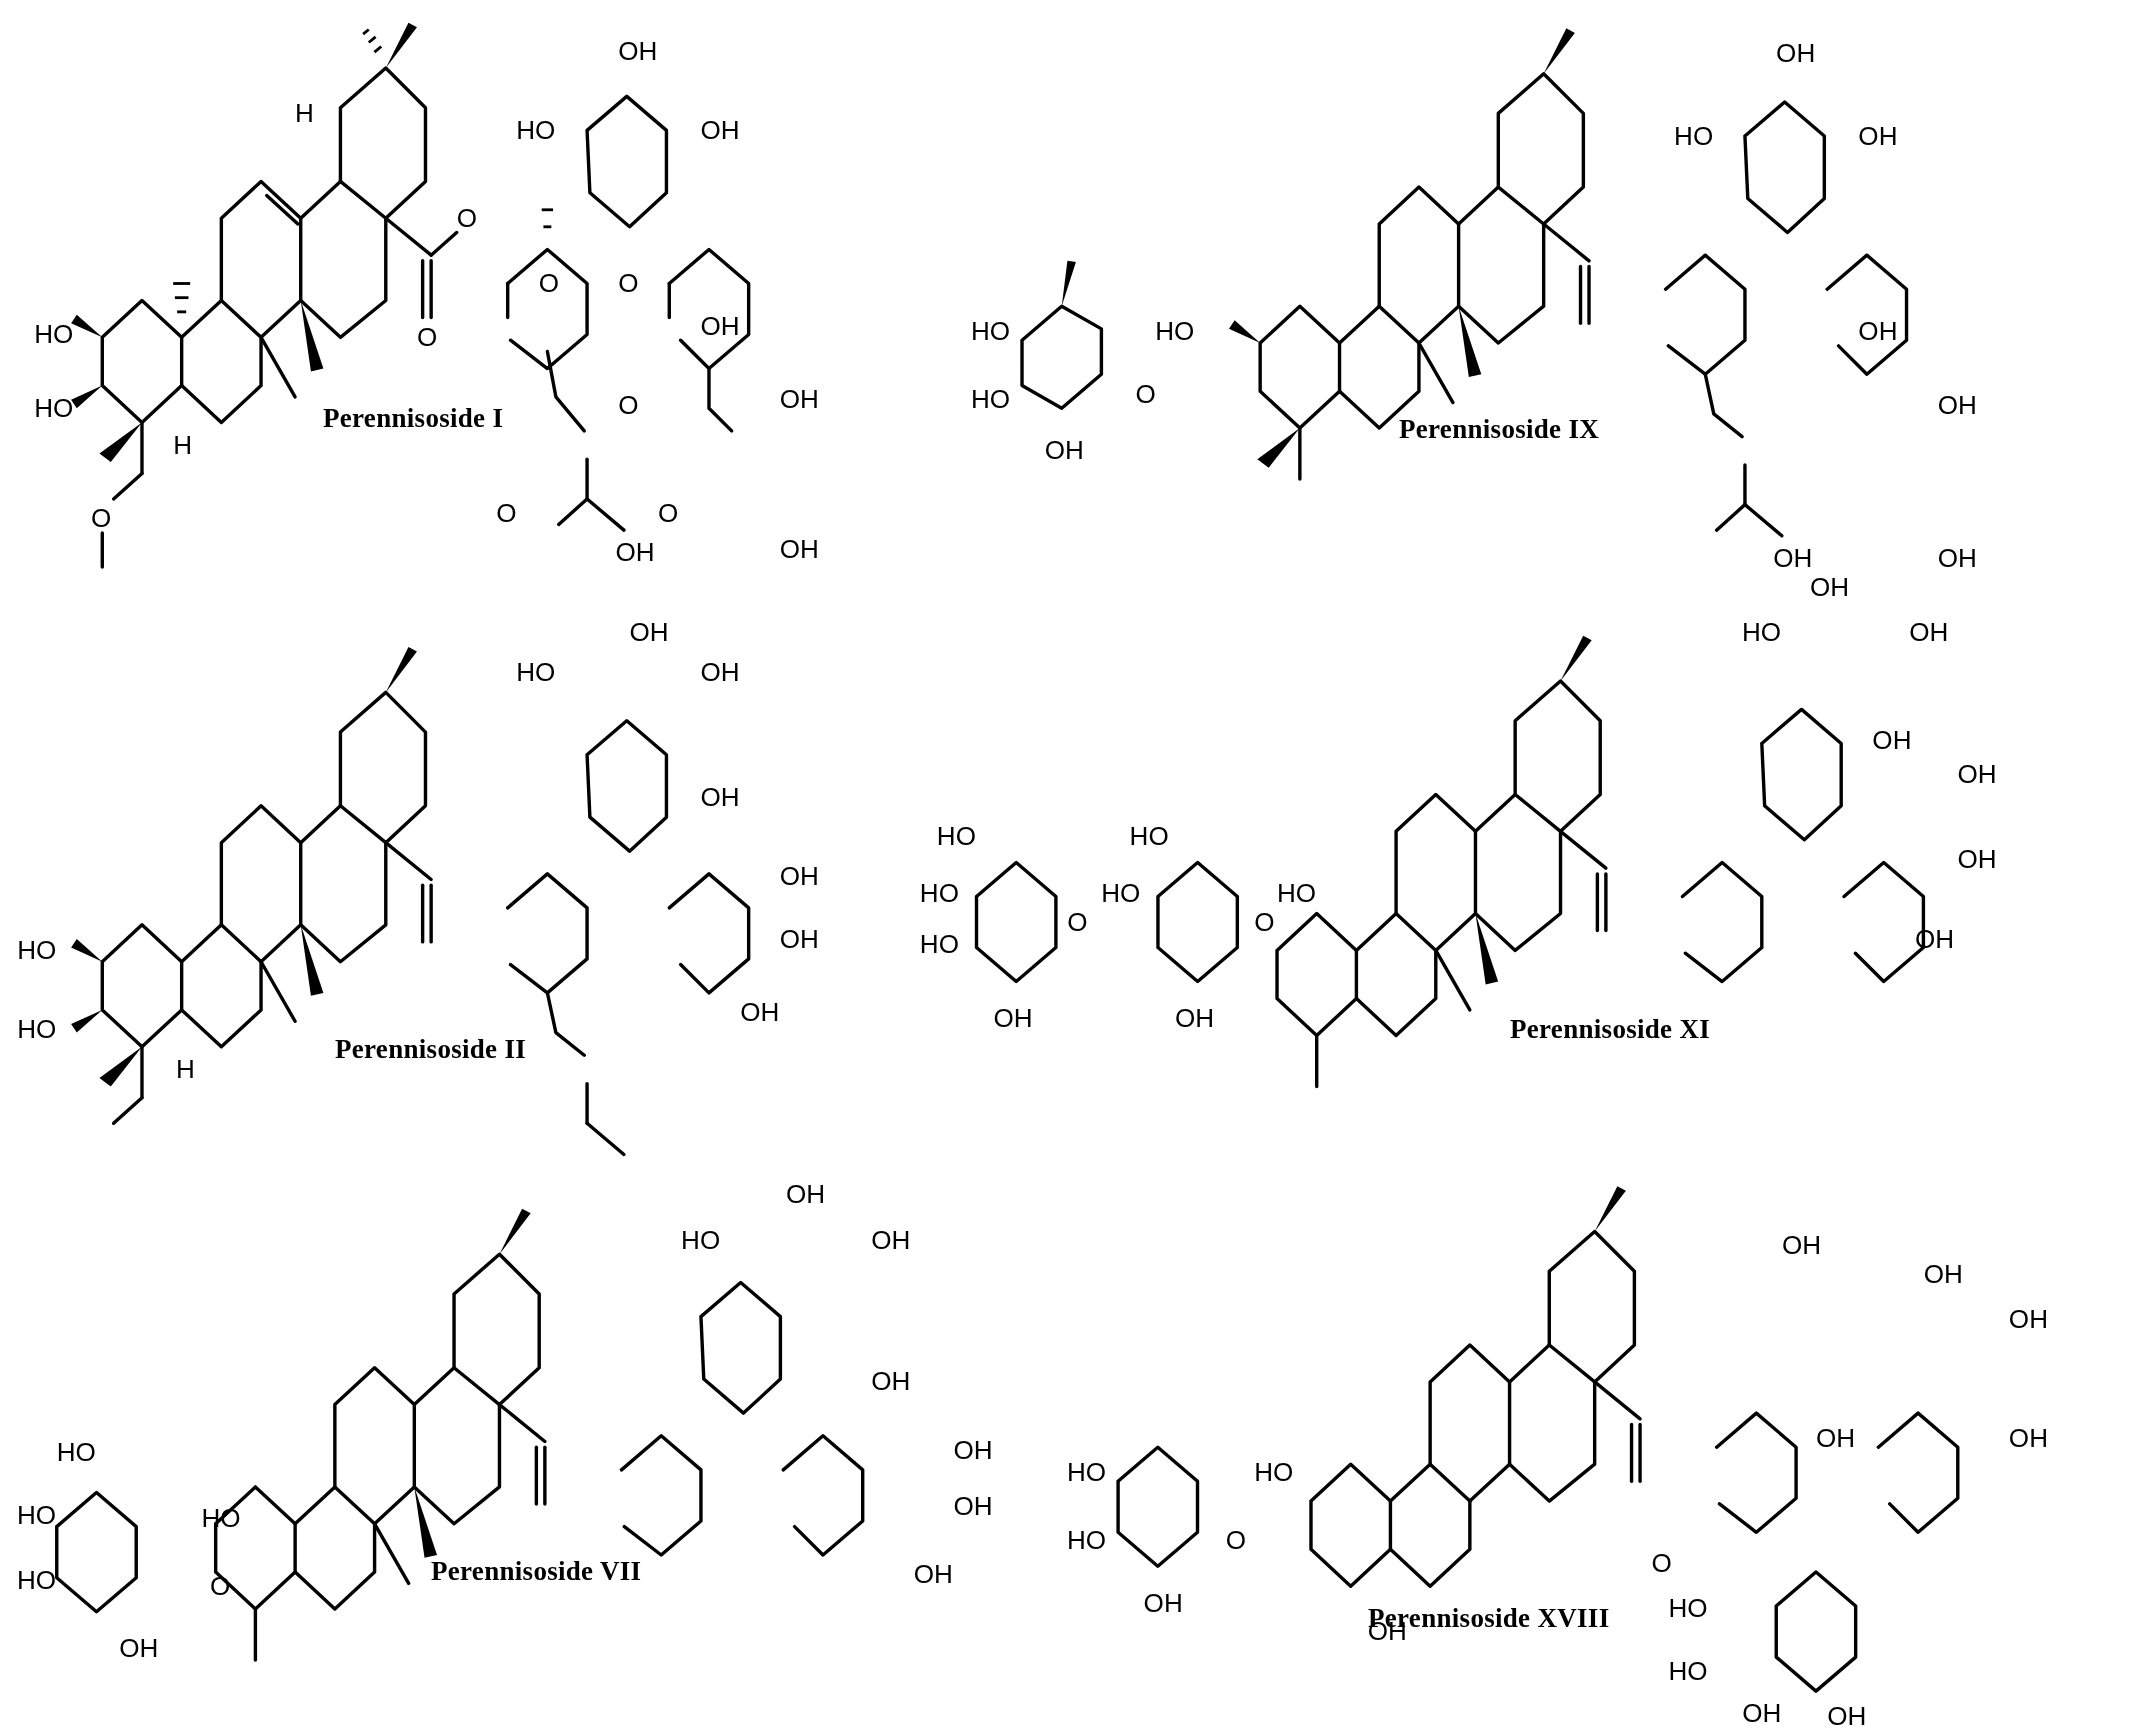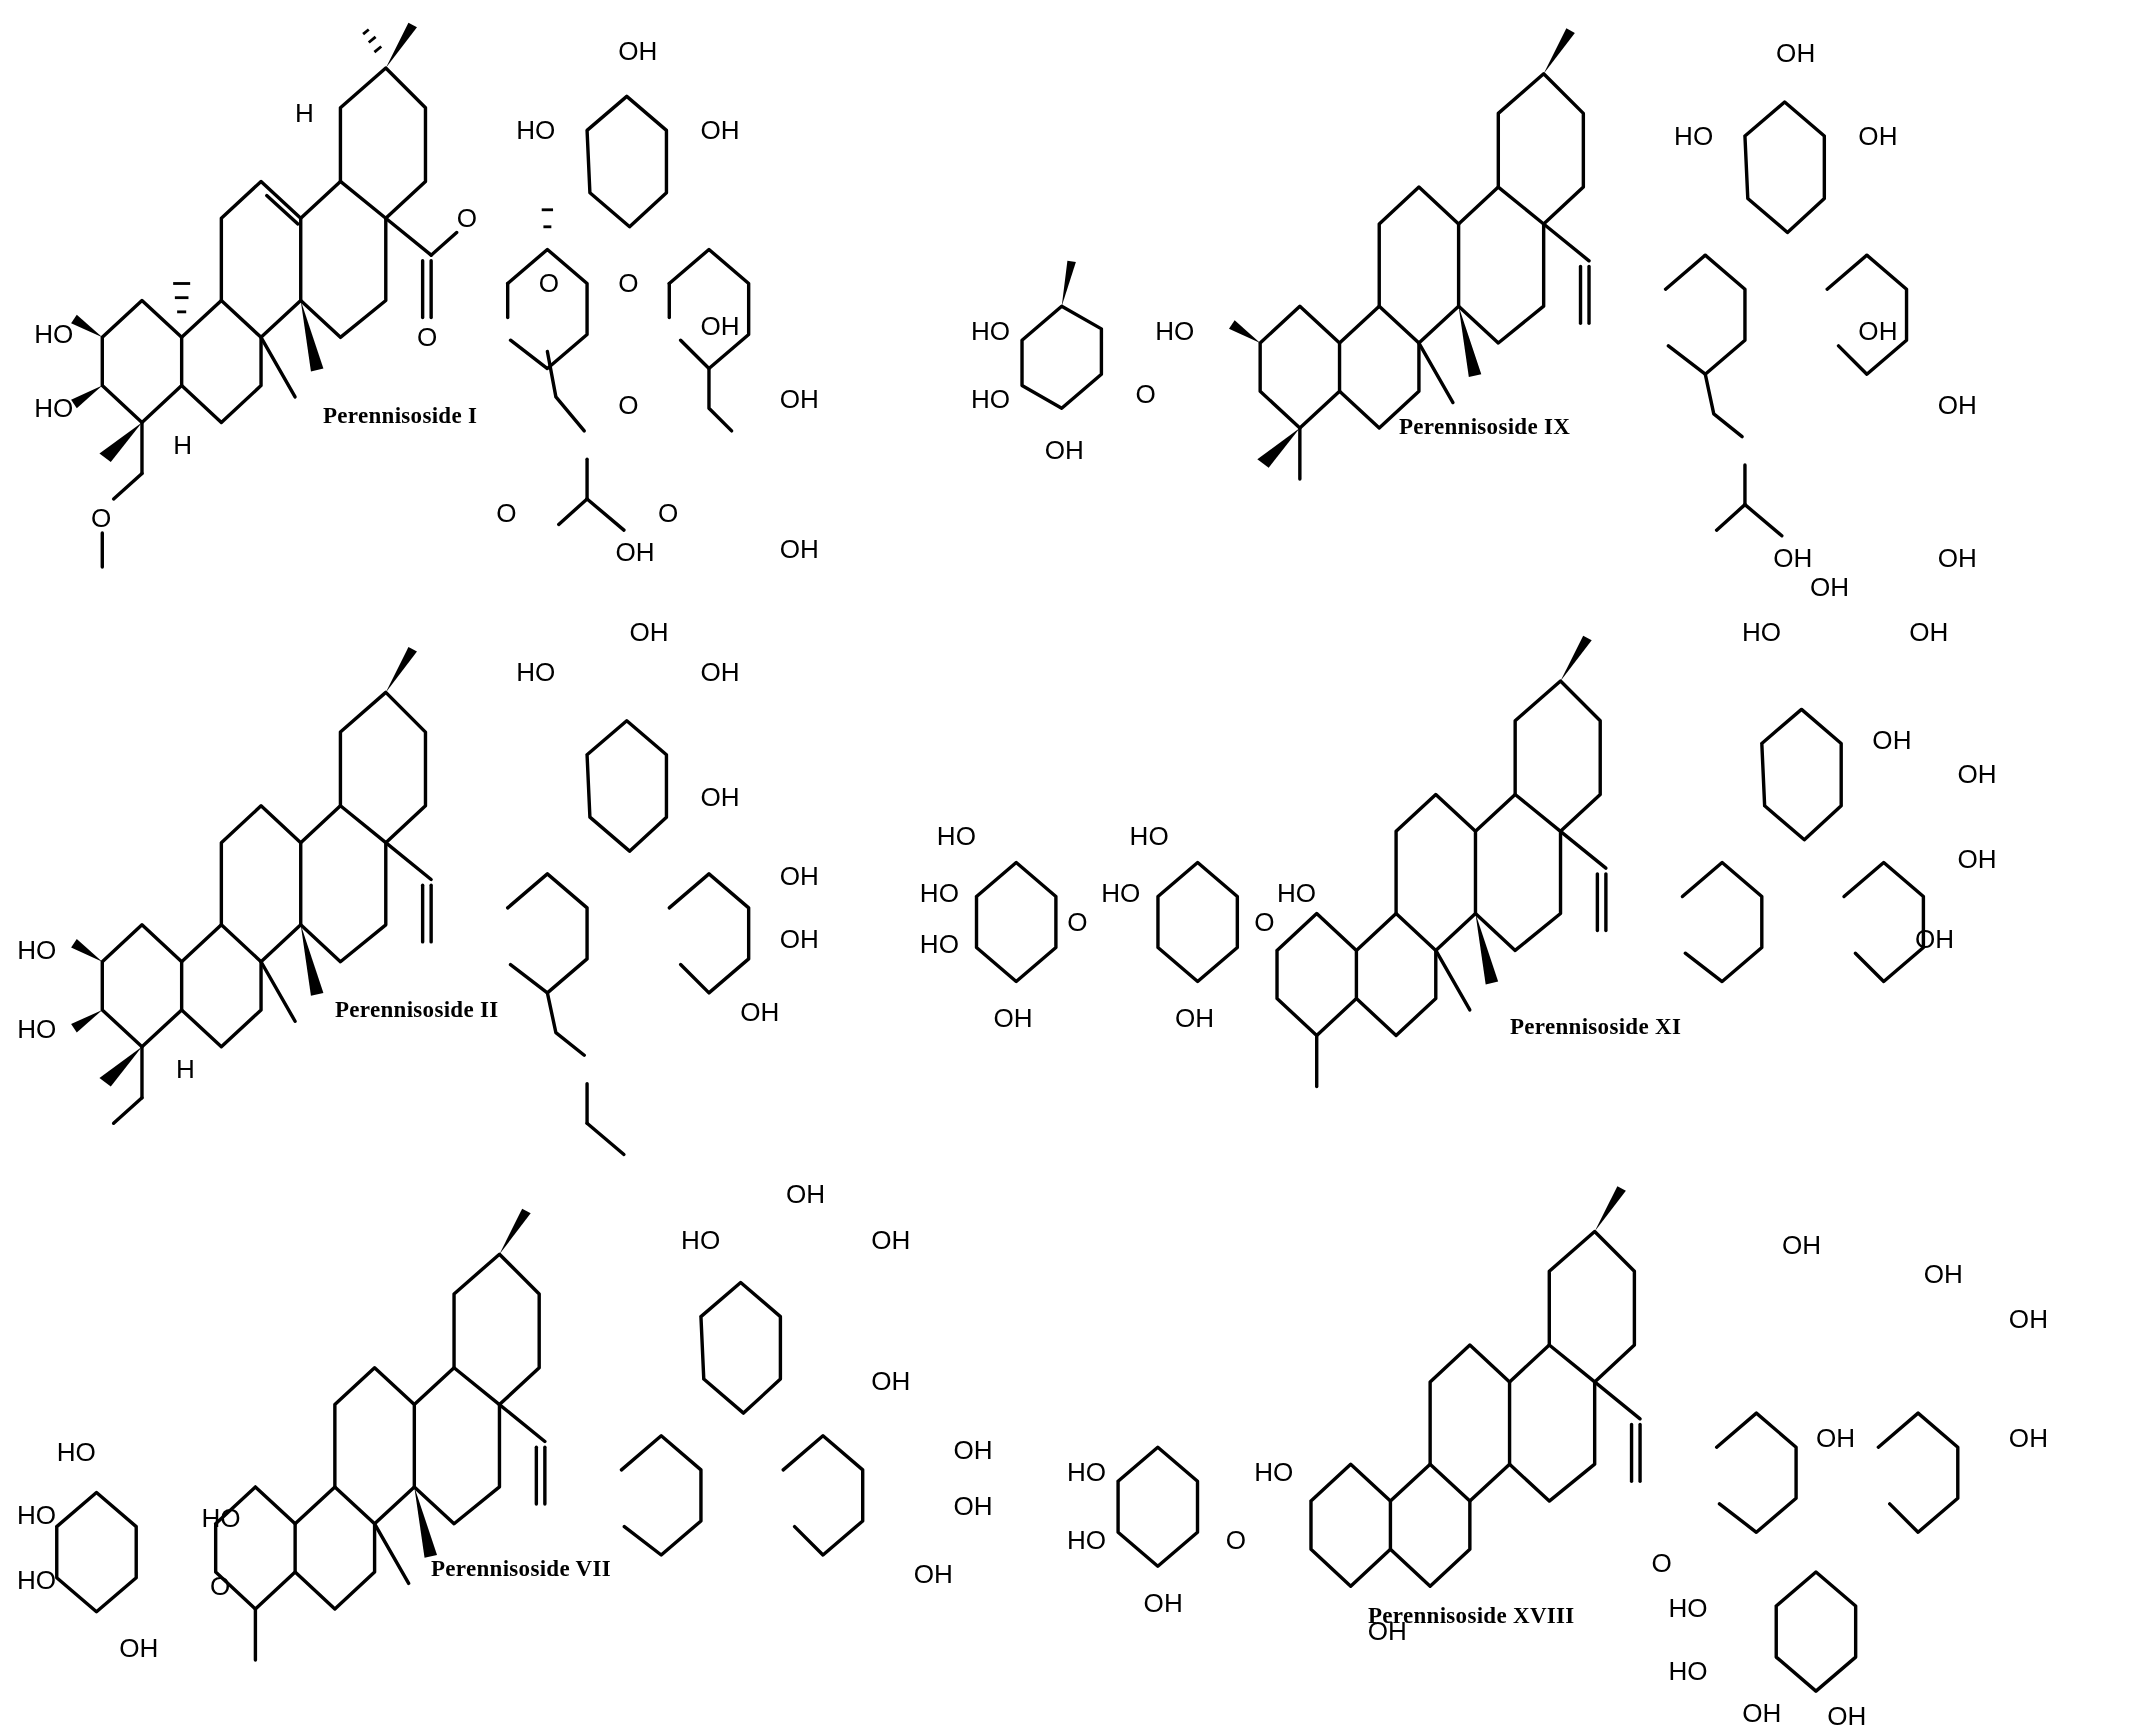--- a/index.html
+++ b/index.html
@@ -1,21 +1,21 @@
 <!DOCTYPE html>
 <html style="font-size:9px"><head>
 <meta charset="utf-8">
 <style>
   html, body { margin:0; padding:0; background:#ffffff; }
   body { width:2129px; height:1732px; position:relative; overflow:hidden;
          font-family:"Liberation Sans", sans-serif; color:#000; }
   .panel { position:absolute; }
   .panel svg { position:absolute; left:0; top:0; overflow:visible; }
   .label { position:absolute; font-family:"Liberation Serif", serif; font-weight:bold;
-           font-size:23px; white-space:nowrap; letter-spacing:0.3px; }
+           font-size:27px; white-space:nowrap; letter-spacing:0.3px; }
   svg .atom { font-family:"Liberation Sans", sans-serif; font-size:46px; fill:#000; }
   svg .bond { stroke:#000; stroke-width:6; fill:none; stroke-linejoin:round; stroke-linecap:round; }
   svg .wedge { fill:#000; stroke:none; }
   svg .hash { stroke:#000; stroke-width:5; }
 </style>
 </head>
 <body>
 
 <div class="panel" style="left:0;top:0;width:936px;height:567px;">
   <svg width="936" height="567" viewBox="0 0 1650 1000">
@@ -168,21 +168,21 @@
     <text class="atom" x="30" y="810">HO</text>
     <text class="atom" x="310" y="880">H</text>
     <text class="atom" x="1110" y="110">OH</text>
     <text class="atom" x="910" y="180">HO</text>
     <text class="atom" x="1235" y="180">OH</text>
     <text class="atom" x="1235" y="400">OH</text>
     <text class="atom" x="1375" y="540">OH</text>
     <text class="atom" x="1375" y="650">OH</text>
     <text class="atom" x="1305" y="780">OH</text>
   </svg>
-  <div class="label" style="left:335px;top:418px;">Perennisoside II</div>
+  <div class="label" style="left:335px;top:455px;">Perennisoside II</div>
 </div>
 
 <div class="panel" style="left:908px;top:579px;width:1220px;height:567px;">
   <svg width="1220" height="567" viewBox="0 0 2150 1000">
     <g transform="translate(470,60)">
       <polyline class="bond" points="180,595 250,530 320,595 320,680 250,745 180,680 180,595"></polyline>
       <polyline class="bond" points="320,595 390,530 460,595 460,680 390,745 320,680"></polyline>
       <polyline class="bond" points="390,530 390,385 460,320 530,385 530,530 460,595"></polyline>
       <polyline class="bond" points="530,385 600,320 680,385 680,530 600,595 530,530"></polyline>
       <polyline class="bond" points="600,320 600,190 680,120 750,190 750,320 680,385"></polyline>

